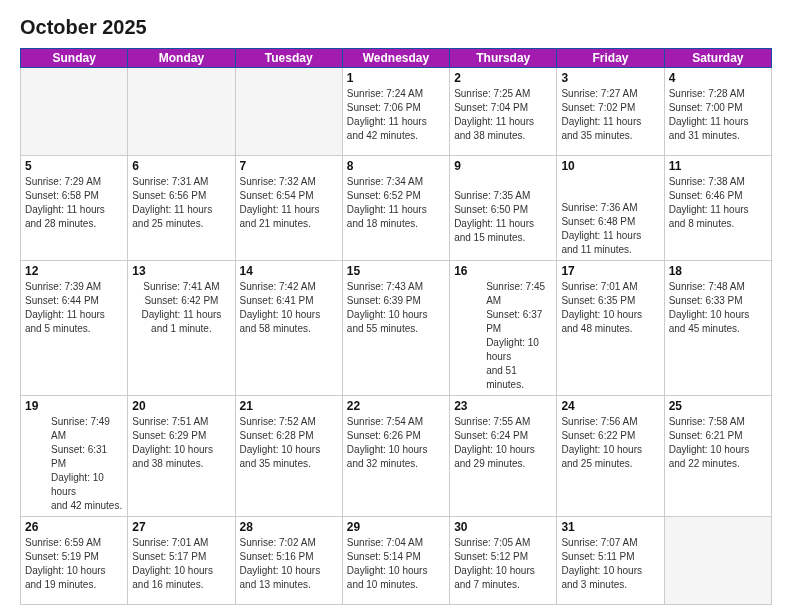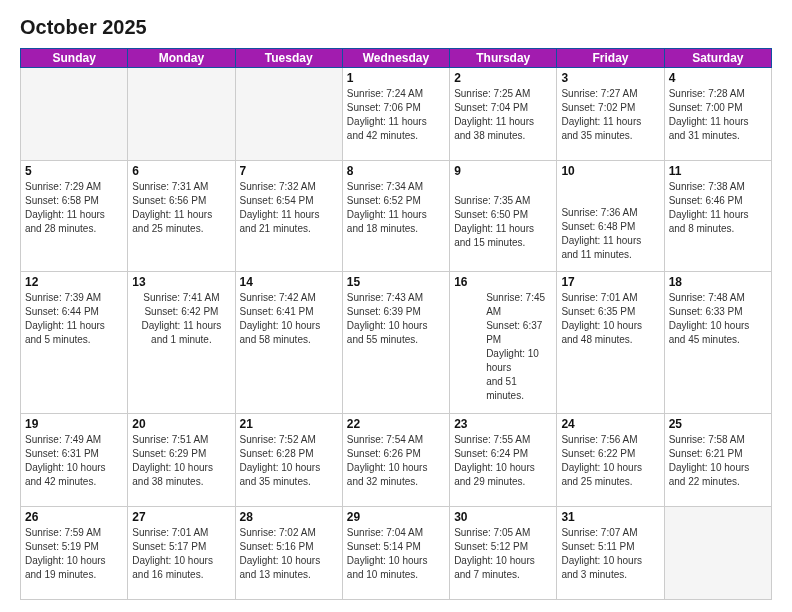--- a/index.html
+++ b/index.html
@@ -245,21 +245,21 @@
             <span class="day-number">18</span>
             <div class="cell-text" style="white-space: pre-line;">Sunrise: 7:48 AM
 Sunset: 6:33 PM
 Daylight: 10 hours
 and 45 minutes.</div>
           </td>
         </tr>
         <tr>
           <td>
             <span class="day-number">19</span>
-            <div class="cell-text" style="white-space: pre-line;">Sunrise: 7:49 AM
+            <div class="cell-text" style="white-space: pre-line; margin-left: 26px;">Sunrise: 7:49 AM
 Sunset: 6:31 PM
 Daylight: 10 hours
 and 42 minutes.</div>
           </td>
           <td>
             <span class="day-number">20</span>
             <div class="cell-text" style="white-space: pre-line;">Sunrise: 7:51 AM
 Sunset: 6:29 PM
 Daylight: 10 hours
 and 38 minutes.</div>
@@ -296,21 +296,21 @@
             <span class="day-number">25</span>
             <div class="cell-text" style="white-space: pre-line;">Sunrise: 7:58 AM
 Sunset: 6:21 PM
 Daylight: 10 hours
 and 22 minutes.</div>
           </td>
         </tr>
         <tr>
           <td>
             <span class="day-number">26</span>
-            <div class="cell-text" style="white-space: pre-line;">Sunrise: 7:59 AM
+            <div class="cell-text" style="white-space: pre-line;">Sunrise: 6:59 AM
 Sunset: 5:19 PM
 Daylight: 10 hours
 and 19 minutes.</div>
           </td>
           <td>
             <span class="day-number">27</span>
             <div class="cell-text" style="white-space: pre-line;">Sunrise: 7:01 AM
 Sunset: 5:17 PM
 Daylight: 10 hours
 and 16 minutes.</div>

